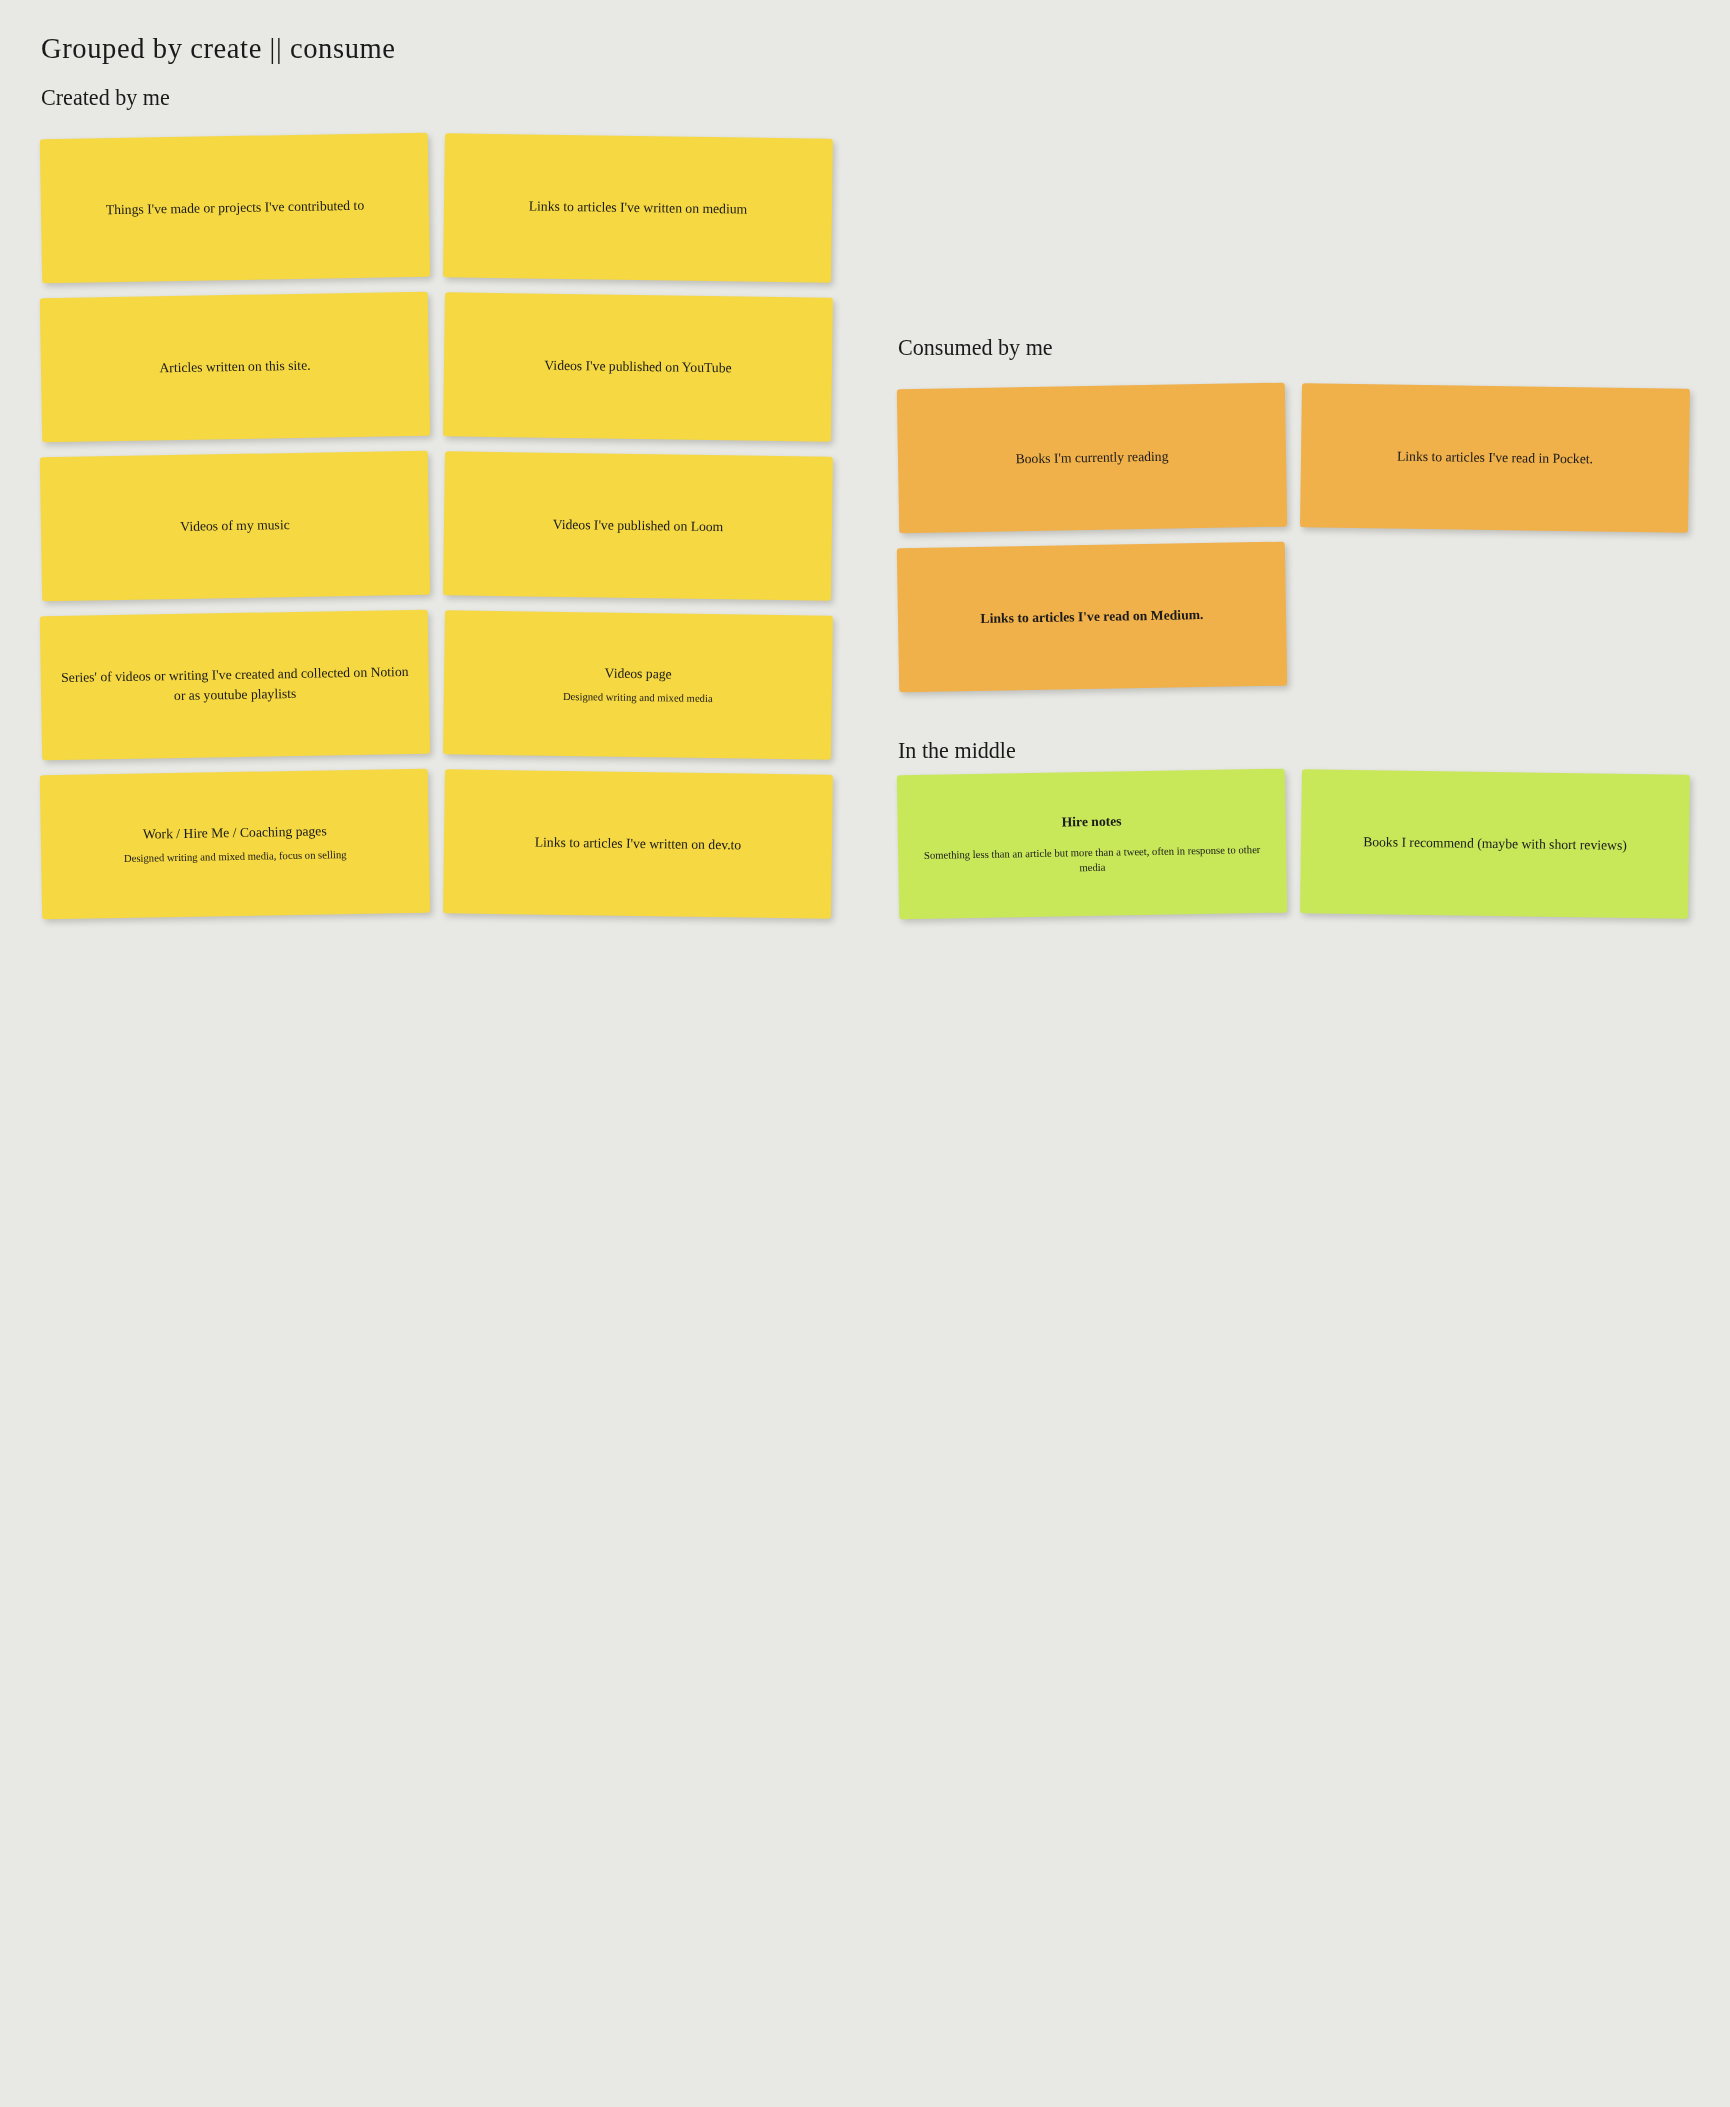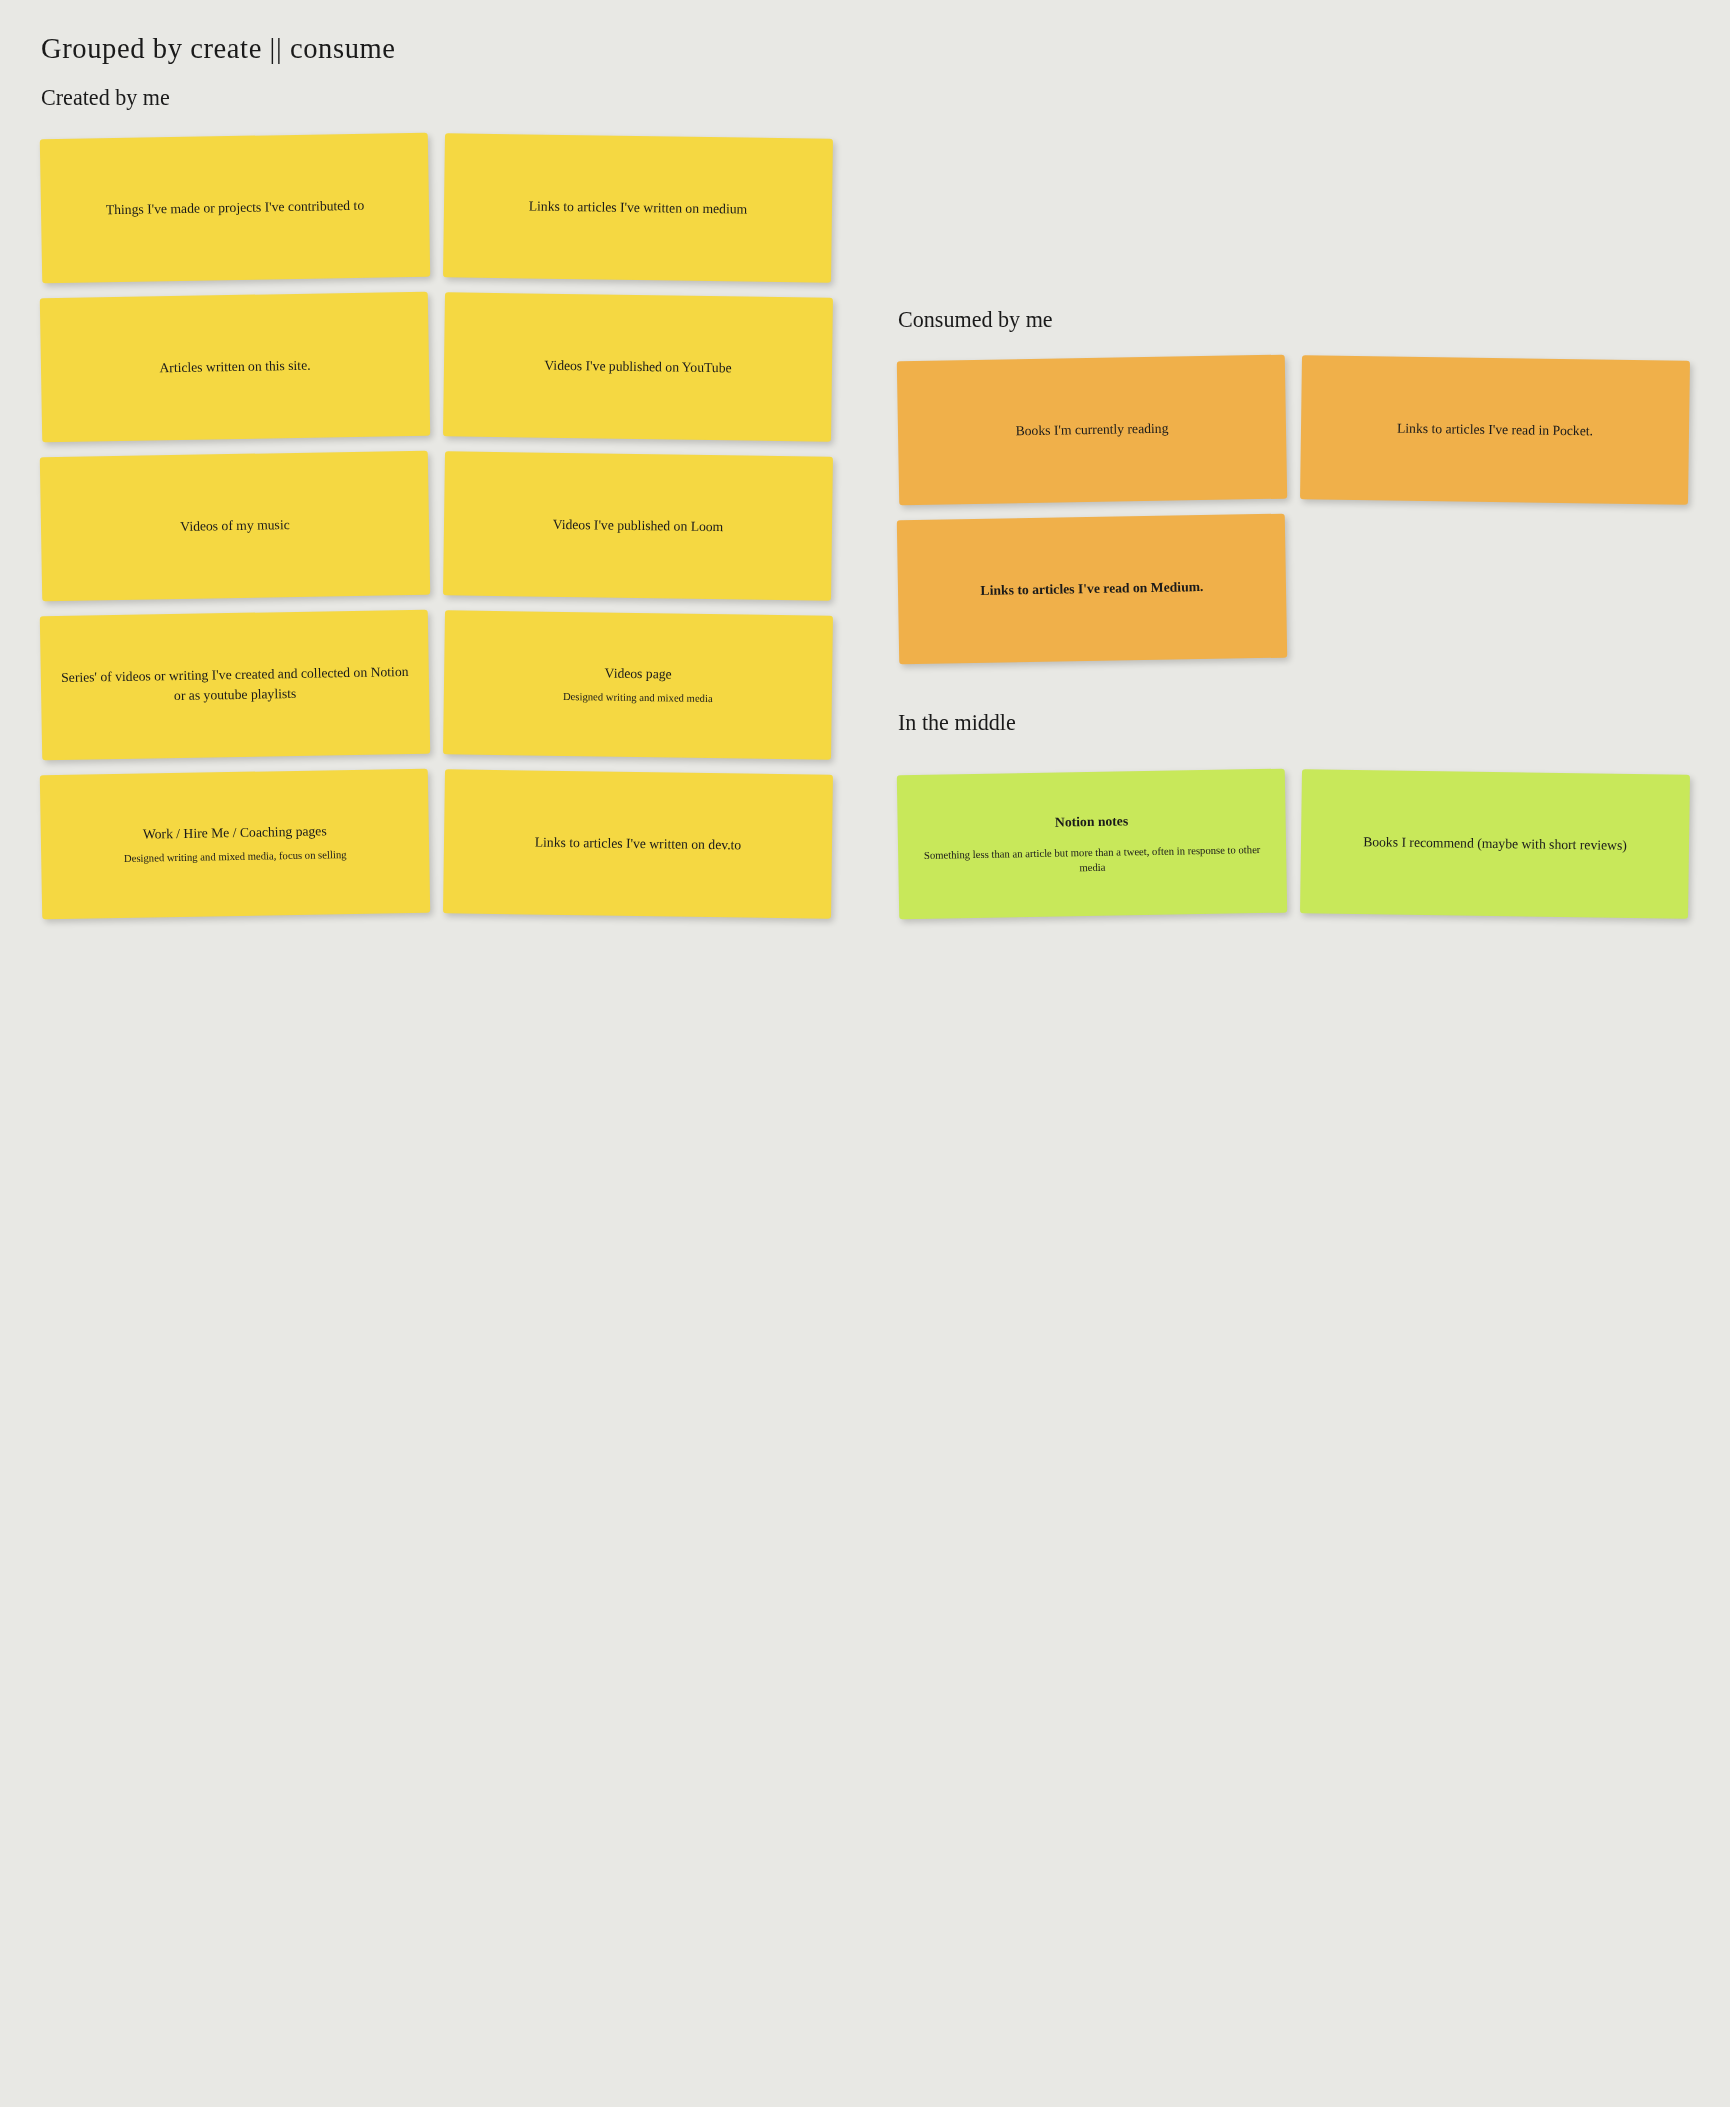--- a/index.html
+++ b/index.html
@@ -92,21 +92,21 @@
       align-items: center;
       justify-content: center;
       gap: 0;
     }
 
     .middle-section {
       margin-top: 49px;
     }
 
     .middle-section .section-title {
-      margin-bottom: 36px;
+      margin-bottom: 8px;
     }
 
     
     .consumed-grid {
       display: grid;
       grid-template-columns: 1fr 1fr;
       gap: 15px;
     }
 
     .consumed-row2 {
@@ -244,21 +244,21 @@
 
     </div>
 
     <div class="middle-section">
       <h2 class="section-title">In the middle</h2>
 
       <div class="middle-grid">
 
         <div class="card green tilt-left">
           <div class="card-inner">
-            <span style="font-weight: bold; display: block; margin-bottom: 6.6px;">Notion notes</span>
+            <span style="font-weight: bold; display: block; margin-bottom: 6.6px;">Hire notes</span>
             <span class="sub-text">Something less than an article but more than a tweet, often in response to other media</span>
           </div>
         </div>
 
         <div class="card green tilt-right">
           <div class="card-inner">
             <span>Books I recommend (maybe with short reviews)</span>
           </div>
         </div>
 

